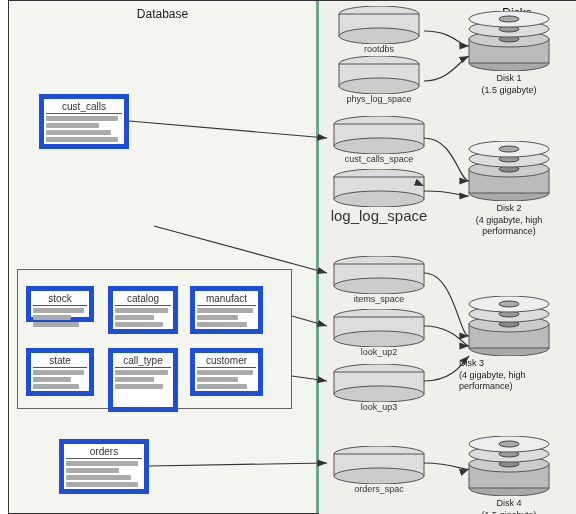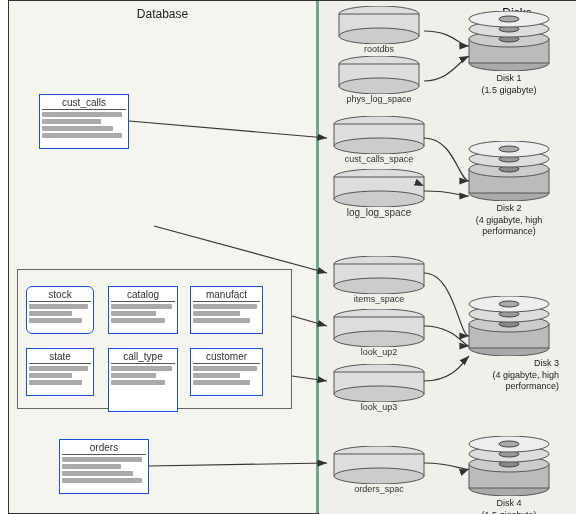--- a/index.html
+++ b/index.html
@@ -30,21 +30,21 @@
     .db-title {
       text-align: center;
       font-size: 12px;
       padding: 6px 0 4px;
       color: #222;
     }
 
     
     .table-box {
       position: absolute;
-      border: 1px solid #1d4ed8;
+      border: 5px solid #1d4ed8;
       background: #fff;
       padding: 2px;
     }
     .table-box .table-header {
       font-size: 10px;
       text-align: center;
       border-bottom: 1px solid #555;
       padding-bottom: 1px;
       margin-bottom: 2px;
       color: #333;
@@ -86,21 +86,21 @@
         <div class="tline long"></div>
         <div class="tline short"></div>
         <div class="tline med"></div>
         <div class="tline long"></div>
       </div>
     </div>
 
 
     <div style="position:absolute;top:268px;left:8px;width:275px;height:140px;border:1px solid #666;background:transparent;">
 
-      <div class="table-box" style="position:relative;top:16px;left:8px;width:68px;height:48px;float:left;margin-right:4px;border-radius:6px;">
+      <div class="table-box" style="position:relative;top:16px;left:8px;width:68px;height:36px;float:left;margin-right:4px;">
         <div class="table-header">stock</div>
         <div class="table-lines">
           <div class="tline long"></div>
           <div class="tline short"></div>
           <div class="tline med"></div>
         </div>
       </div>
       <div class="table-box" style="position:absolute;top:16px;left:90px;width:70px;height:48px;">
         <div class="table-header">catalog</div>
         <div class="table-lines">
@@ -185,21 +185,21 @@
         </svg>
         <div style="font-size:9px;text-align:center;color:#333;margin-top:-2px;">cust_calls_space</div>
       </div>
 
       <div style="position:absolute;top:168px;left:10px;">
         <svg width="100" height="38">
           <ellipse cx="50" cy="8" rx="45" ry="8" fill="#ddd" stroke="#555" stroke-width="1"></ellipse>
           <rect x="5" y="8" width="90" height="22" fill="#ddd" stroke="#555" stroke-width="1"></rect>
           <ellipse cx="50" cy="30" rx="45" ry="8" fill="#ccc" stroke="#555" stroke-width="1"></ellipse>
         </svg>
-        <div style="font-size:10px;text-align:center;color:#333;margin-top:-2px;">log_log_space</div>
+        <div style="font-size:15px;text-align:center;color:#333;margin-top:-2px;">log_log_space</div>
       </div>
 
       <div style="position:absolute;top:255px;left:10px;">
         <svg width="100" height="38">
           <ellipse cx="50" cy="8" rx="45" ry="8" fill="#ddd" stroke="#555" stroke-width="1"></ellipse>
           <rect x="5" y="8" width="90" height="22" fill="#ddd" stroke="#555" stroke-width="1"></rect>
           <ellipse cx="50" cy="30" rx="45" ry="8" fill="#ccc" stroke="#555" stroke-width="1"></ellipse>
         </svg>
         <div style="font-size:9px;text-align:center;color:#333;margin-top:-2px;">items_space</div>
       </div>
@@ -271,21 +271,21 @@
         <svg width="100" height="60">
           <ellipse cx="50" cy="52" rx="40" ry="8" fill="#aaa" stroke="#555" stroke-width="1"></ellipse>
           <rect x="10" y="28" width="80" height="24" fill="#bbb" stroke="#555" stroke-width="1"></rect>
           <ellipse cx="50" cy="28" rx="40" ry="8" fill="#ccc" stroke="#555" stroke-width="1"></ellipse>
           <ellipse cx="50" cy="28" rx="10" ry="3" fill="#888" stroke="#444" stroke-width="1"></ellipse>
           <ellipse cx="50" cy="18" rx="40" ry="8" fill="#ddd" stroke="#555" stroke-width="1"></ellipse>
           <ellipse cx="50" cy="18" rx="10" ry="3" fill="#999" stroke="#444" stroke-width="1"></ellipse>
           <ellipse cx="50" cy="8" rx="40" ry="8" fill="#eee" stroke="#555" stroke-width="1"></ellipse>
           <ellipse cx="50" cy="8" rx="10" ry="3" fill="#aaa" stroke="#444" stroke-width="1"></ellipse>
         </svg>
-        <div style="font-size:9px;text-align:right;color:#222;line-height:1.3;">Disk 3<br>(4 gigabyte, high<br>performance)</div>
+        <div style="font-size:9px;text-align:left;color:#222;line-height:1.3;">Disk 3<br>(4 gigabyte, high<br>performance)</div>
       </div>
 
       <div style="position:absolute;top:435px;left:10px;">
         <svg width="100" height="60">
           <ellipse cx="50" cy="52" rx="40" ry="8" fill="#aaa" stroke="#555" stroke-width="1"></ellipse>
           <rect x="10" y="28" width="80" height="24" fill="#bbb" stroke="#555" stroke-width="1"></rect>
           <ellipse cx="50" cy="28" rx="40" ry="8" fill="#ccc" stroke="#555" stroke-width="1"></ellipse>
           <ellipse cx="50" cy="28" rx="10" ry="3" fill="#888" stroke="#444" stroke-width="1"></ellipse>
           <ellipse cx="50" cy="18" rx="40" ry="8" fill="#ddd" stroke="#555" stroke-width="1"></ellipse>
           <ellipse cx="50" cy="18" rx="10" ry="3" fill="#999" stroke="#444" stroke-width="1"></ellipse>

